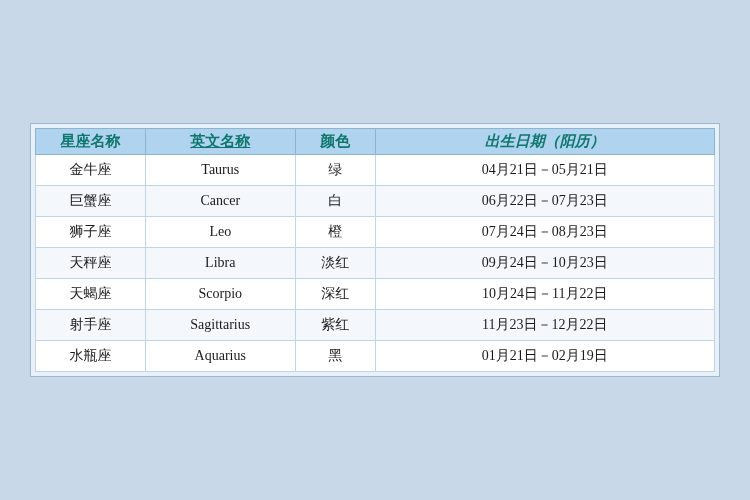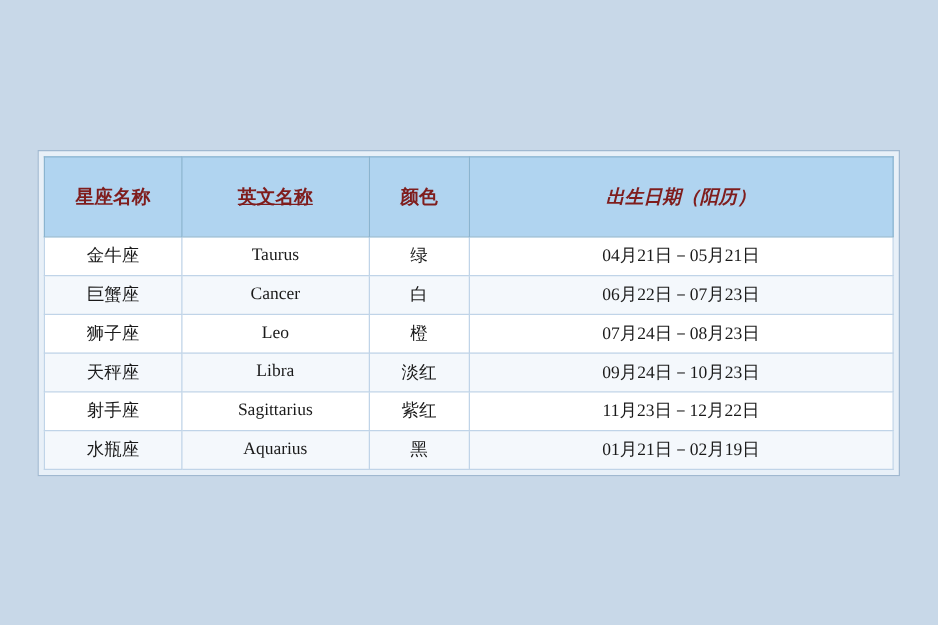--- a/index.html
+++ b/index.html
@@ -25,24 +25,24 @@
     }
 
     table {
       border-collapse: collapse;
       width: 680px;
       background-color: #ffffff;
     }
 
     th {
       background-color: #b0d4f0;
-      color: #7f1d1d;
+      color: #0f766e;
       font-weight: bold;
       font-size: 15px;
-      padding: 22px 12px;
+      padding: 3px 12px;
       border: 1px solid #8ab4d0;
       text-align: center;
     }
 
     td {
       padding: 6px 12px;
       border: 1px solid #c0d4e8;
       text-align: center;
       font-size: 14px;
       color: #1a1a1a;
@@ -93,20 +93,26 @@
           <td>橙</td>
           <td>07月24日－08月23日</td>
         </tr>
         <tr>
           <td>天秤座</td>
           <td>Libra</td>
           <td>淡红</td>
           <td>09月24日－10月23日</td>
         </tr>
         <tr>
+          <td>天蝎座</td>
+          <td>Scorpio</td>
+          <td>深红</td>
+          <td>10月24日－11月22日</td>
+        </tr>
+        <tr>
           <td>射手座</td>
           <td>Sagittarius</td>
           <td>紫红</td>
           <td>11月23日－12月22日</td>
         </tr>
         <tr>
           <td>水瓶座</td>
           <td>Aquarius</td>
           <td>黑</td>
           <td>01月21日－02月19日</td>

